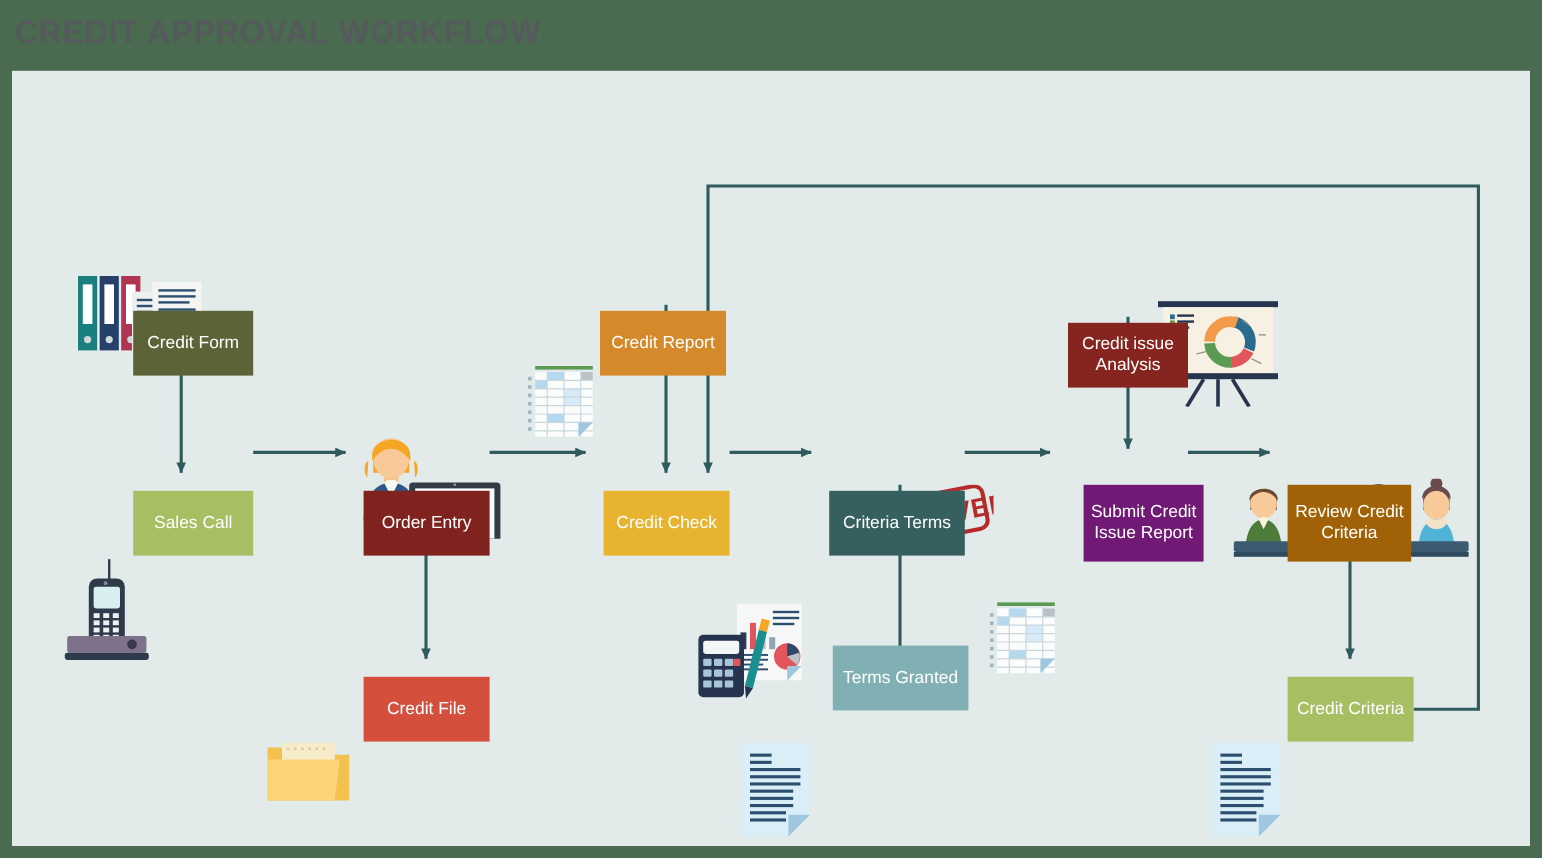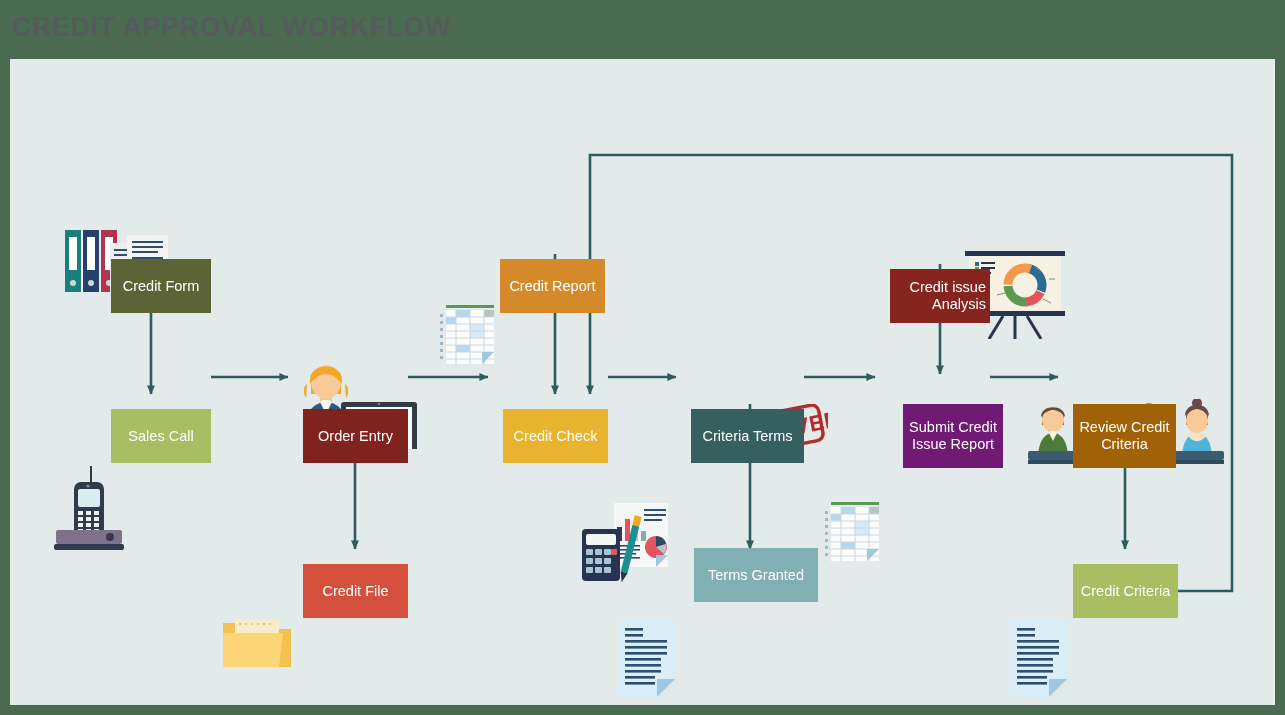--- a/index.html
+++ b/index.html
@@ -431,25 +431,25 @@
     </div>
 
     <div class="node" style="left:493px; top:350px; width:105px; height:54px; background:#e8b430;">
       <span>Credit Check</span>
     </div>
 
     <div class="node" style="left:681px; top:350px; width:113px; height:54px; background:#35605f;">
       <span>Criteria Terms</span>
     </div>
 
-    <div class="node" style="left:684px; top:489px; width:124px; height:54px; background:#80b0b3;">
+    <div class="node" style="left:684px; top:479px; width:113px; height:54px; background:#80b0b3;">
       <span>Terms Granted</span>
     </div>
 
-    <div class="node" style="left:880px; top:210px; width:100px; height:54px; background:#86241f;text-align:right;">
+    <div class="node" style="left:880px; top:210px; width:100px; height:54px; background:#86241f;">
       <span>Credit issue Analysis</span>
     </div>
 
     <div class="node" style="left:880px; top:345px; width:100px; height:64px; background:#701a75;margin-left:13px;">
       <span>Submit Credit Issue Report</span>
     </div>
 
     <div class="node" style="left:1063px; top:345px; width:103px; height:64px; background:#a16207;text-align:center;">
       <span>Review Credit Criteria</span>
     </div>

